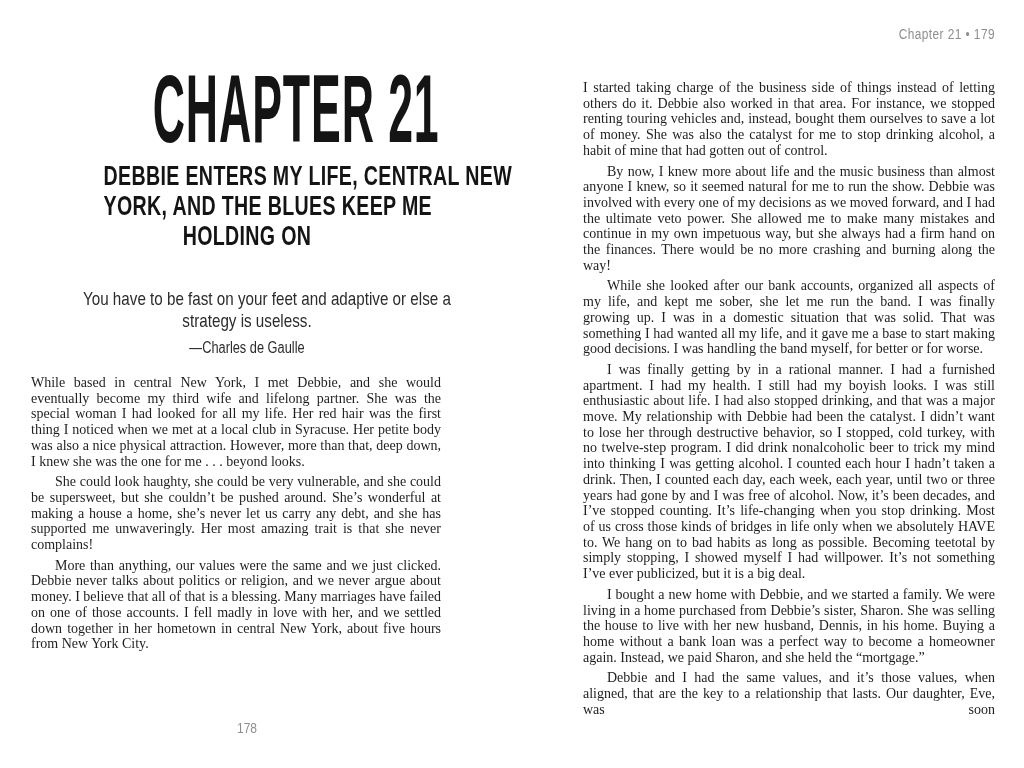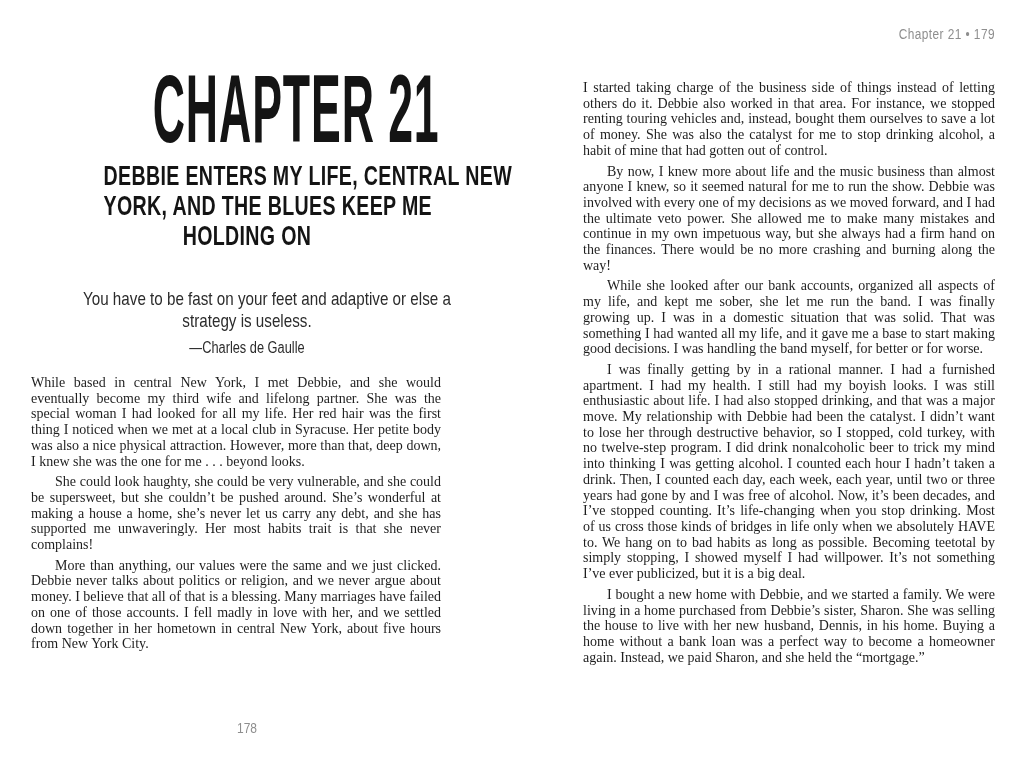--- a/index.html
+++ b/index.html
@@ -76,29 +76,30 @@
 
   <div class="epigraph">
     <div>You have to be fast on your feet and adaptive or else a</div>
     <div>strategy is useless.</div>
   </div>
 
   <div class="attribution">—Charles de Gaulle</div>
 
   <div class="body-col body-left">
     <p>While based in central New York, I met Debbie, and she would eventually become my third wife and lifelong partner. She was the special woman I had looked for all my life. Her red hair was the first thing I noticed when we met at a local club in Syracuse. Her petite body was also a nice physical attraction. However, more than that, deep down, I knew she was the one for me . . . beyond looks.</p>
-    <p class="indent">She could look haughty, she could be very vulnerable, and she could be supersweet, but she couldn’t be pushed around. She’s wonderful at making a house a home, she’s never let us carry any debt, and she has supported me unwaveringly. Her most habits trait is that she never complains!</p>
+    <p class="indent">She could look haughty, she could be very vulnerable, and she could be supersweet, but she couldn’t be pushed around. She’s wonderful at making a house a home, she’s never let us carry any debt, and she has supported me unwaveringly. Her most amazing trait is that she never complains!</p>
     <p class="indent">More than anything, our values were the same and we just clicked. Debbie never talks about politics or religion, and we never argue about money. I believe that all of that is a blessing. Many marriages have failed on one of those accounts. I fell madly in love with her, and we settled down together in her hometown in central New York, about five hours from New York City.</p>
   </div>
 
   <div class="folio">178</div>
 
   <div class="running-header">Chapter 21 • 179</div>
 
   <div class="body-col body-right">
     <p>I started taking charge of the business side of things instead of letting others do it. Debbie also worked in that area. For instance, we stopped renting touring vehicles and, instead, bought them ourselves to save a lot of money. She was also the catalyst for me to stop drinking alcohol, a habit of mine that had gotten out of control.</p>
     <p class="indent">By now, I knew more about life and the music business than almost anyone I knew, so it seemed natural for me to run the show. Debbie was involved with every one of my decisions as we moved forward, and I had the ultimate veto power. She allowed me to make many mistakes and continue in my own impetuous way, but she always had a firm hand on the finances. There would be no more crashing and burning along the way!</p>
     <p class="indent">While she looked after our bank accounts, organized all aspects of my life, and kept me sober, she let me run the band. I was finally growing up. I was in a domestic situation that was solid. That was something I had wanted all my life, and it gave me a base to start making good decisions. I was handling the band myself, for better or for worse.</p>
     <p class="indent">I was finally getting by in a rational manner. I had a furnished apartment. I had my health. I still had my boyish looks. I was still enthusiastic about life. I had also stopped drinking, and that was a major move. My relationship with Debbie had been the catalyst. I didn’t want to lose her through destructive behavior, so I stopped, cold turkey, with no twelve-step program. I did drink nonalcoholic beer to trick my mind into thinking I was getting alcohol. I counted each hour I hadn’t taken a drink. Then, I counted each day, each week, each year, until two or three years had gone by and I was free of alcohol. Now, it’s been decades, and I’ve stopped counting. It’s life-changing when you stop drinking. Most of us cross those kinds of bridges in life only when we absolutely HAVE to. We hang on to bad habits as long as possible. Becoming teetotal by simply stopping, I showed myself I had willpower. It’s not something I’ve ever publicized, but it is a big deal.</p>
     <p class="indent">I bought a new home with Debbie, and we started a family. We were living in a home purchased from Debbie’s sister, Sharon. She was selling the house to live with her new husband, Dennis, in his home. Buying a home without a bank loan was a perfect way to become a homeowner again. Instead, we paid Sharon, and she held the “mortgage.”</p>
+    <p class="indent cont-next">Debbie and I had the same values, and it’s those values, when aligned, that are the key to a relationship that lasts. Our daughter, Eve, was soon</p>
   </div>
 
 </div>
 
 </body></html>

